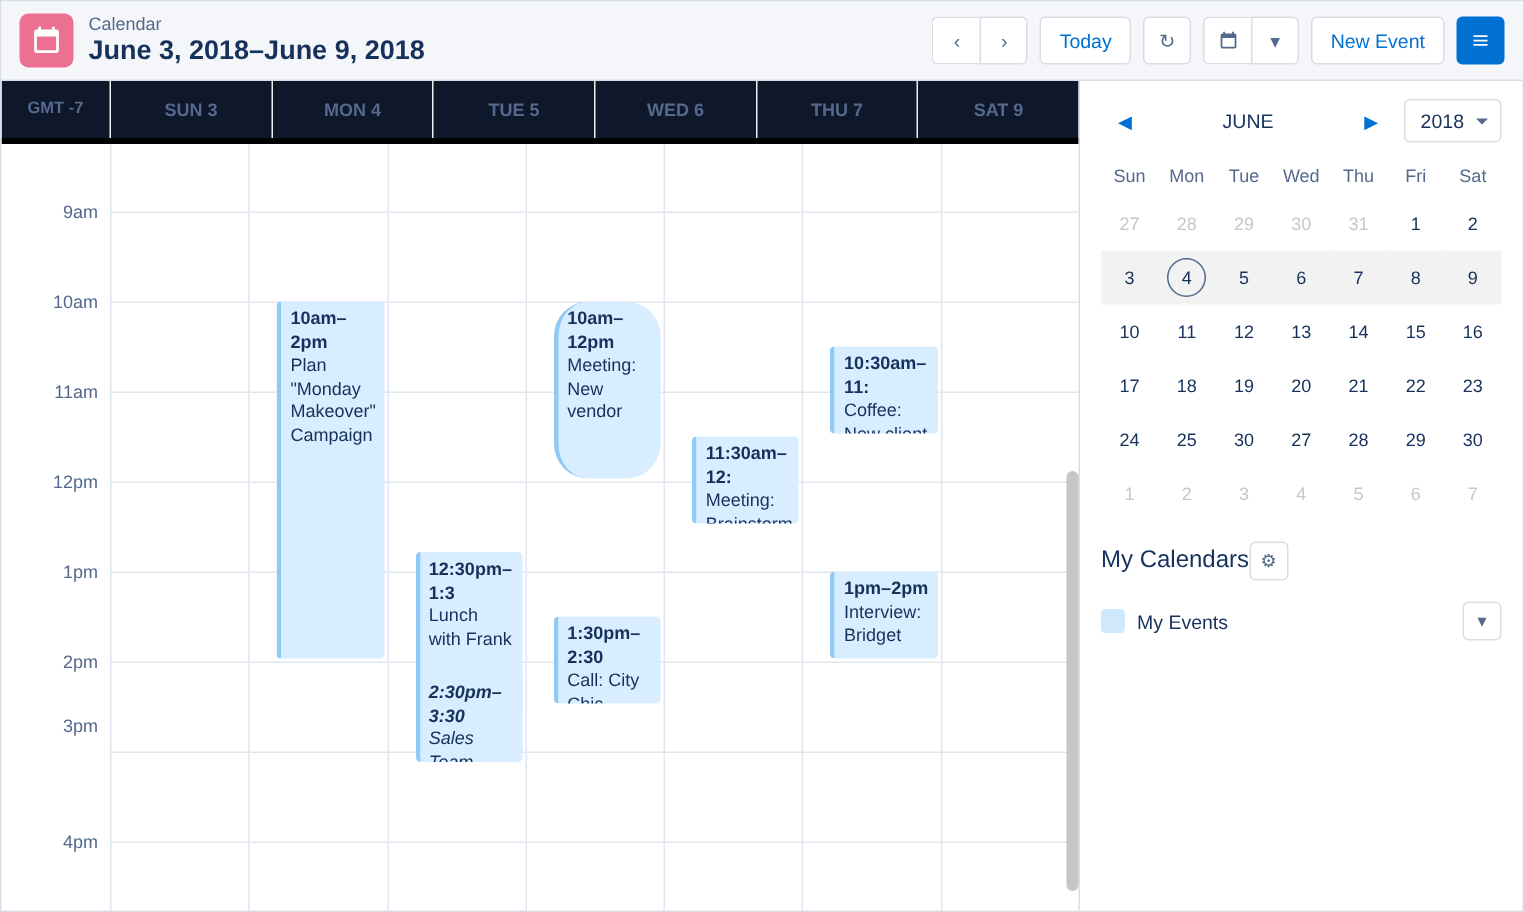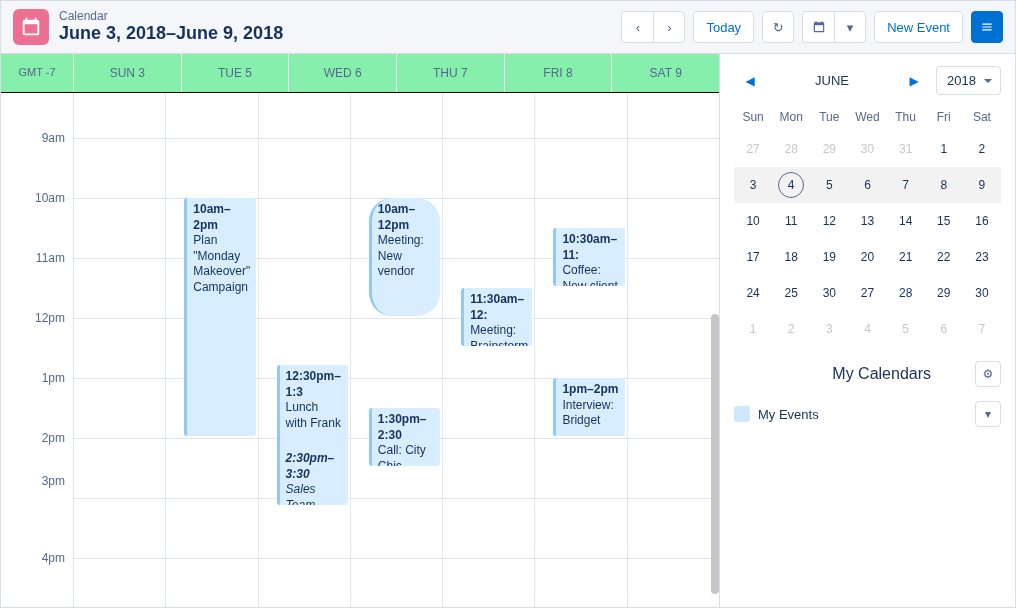--- a/index.html
+++ b/index.html
@@ -17,21 +17,21 @@
 .btn-icon { width: 32px; padding: 0; color: #54698d; }
 .btn-group { display: flex; }
 .btn-group .btn { border-radius: 0; }
 .btn-group .btn:first-child { border-radius: 4px 0 0 4px; border-right: 0; }
 .btn-group .btn:last-child { border-radius: 0 4px 4px 0; }
 .btn-primary { background: #0070d2; color: #fff; border-color: #0070d2; }
 .chevron { font-size: 13px; }
 
 .body { flex: 1; display: flex; overflow: hidden; }
 .cal-main { flex: 1; display: flex; flex-direction: column; overflow: hidden; border-right: 1px solid #d8dde6; position: relative; }
-.day-header { display: flex; border-bottom: 1px solid #000000; background: #86efac; }
+.day-header { display: flex; border-bottom: 4px solid #000000; background: #0f172a; font-weight: bold; }
 .tz-col { width: 72px; font-size: 11px; color: #54698d; text-align: center; padding: 12px 0; }
 .day-col-head { flex: 1; text-align: center; padding: 12px 0; font-size: 12px; color: #54698d; border-left: 1px solid #f0f0f0; }
 
 .grid-wrapper { flex: 1; overflow-y: auto; position: relative; }
 .grid { display: flex; position: relative; height: 540px; }
 .time-col { width: 72px; position: relative; }
 .time-label { position: absolute; right: 8px; transform: translateY(-50%); font-size: 12px; color: #54698d; }
 .day-col { flex: 1; border-left: 1px solid #e0e5ee; position: relative; }
 .hour-line { position: absolute; left: 0; right: 0; height: 1px; background: #e0e5ee; }
 .event { position: absolute; left: 2px; right: 2px; background: #d8edff; border-radius: 3px; padding: 4px 6px; font-size: 12px; color: #16325c; overflow: hidden; border-left: 3px solid #8fc9f7; cursor: pointer; margin-left: 16px; }
@@ -48,21 +48,21 @@
 .year-select::after { content: ""; position: absolute; right: 8px; top: 50%; margin-top: -2px; border: 4px solid transparent; border-top-color: #54698d; }
 
 .mini-grid { width: 100%; }
 .mini-row { display: flex; }
 .mini-cell { flex: 1; height: 36px; display: flex; align-items: center; justify-content: center; font-size: 12px; color: #16325c; cursor: pointer; position: relative; }
 .mini-head-cell { color: #54698d; font-weight: 400; height: 28px; cursor: default; }
 .mini-dim { color: #c7c7c7; }
 .mini-week-hl { background: #f3f2f2; }
 .mini-today { border: 1px solid #54698d; border-radius: 50%; width: 26px; height: 26px; }
 
-.section-title-row { display: flex; align-items: center; justify-content: flex-end; margin-top: 14px; gap: 44px; }
+.section-title-row { display: flex; align-items: center; justify-content: flex-start; margin-top: 14px; }
 .section-title { font-size: 16px; color: #16325c; }
 .gear-btn, .caret-btn { width: 26px; height: 26px; border: 1px solid #d8dde6; border-radius: 4px; display: flex; align-items: center; justify-content: center; color: #54698d; cursor: pointer; font-size: 12px;}
 .cal-list { margin-top: 10px; }
 .cal-item { display: flex; align-items: center; gap: 8px; padding: 4px 0; }
 .cal-swatch { width: 16px; height: 16px; background: #cfe8fc; border-radius: 3px; }
 .cal-item-label { flex: 1; font-size: 13px; color: #16325c; }
 </style>
 </head>
 <body>
 
@@ -110,24 +110,24 @@
     </div>
   </div>
 
   <div class="body">
 
     <div class="cal-main">
       <div class="day-header">
         <div class="tz-col">GMT -7</div>
         <div id="day-heads" style="display:flex;flex:1">
             <div class="day-col-head">SUN 3</div>
+            <div class="day-col-head">MON 4</div>
             <div class="day-col-head">TUE 5</div>
             <div class="day-col-head">WED 6</div>
             <div class="day-col-head">THU 7</div>
-            <div class="day-col-head">FRI 8</div>
             <div class="day-col-head">SAT 9</div>
           </div>
       </div>
       <div class="grid-wrapper">
         <div class="grid">
           <div class="time-col" id="time-col">
               <div class="time-label" style="top: 45px;">9am</div>
               <div class="time-label" style="top: 105px;">10am</div>
               <div class="time-label" style="top: 165px;">11am</div>
               <div class="time-label" style="top: 225px;">12pm</div>

